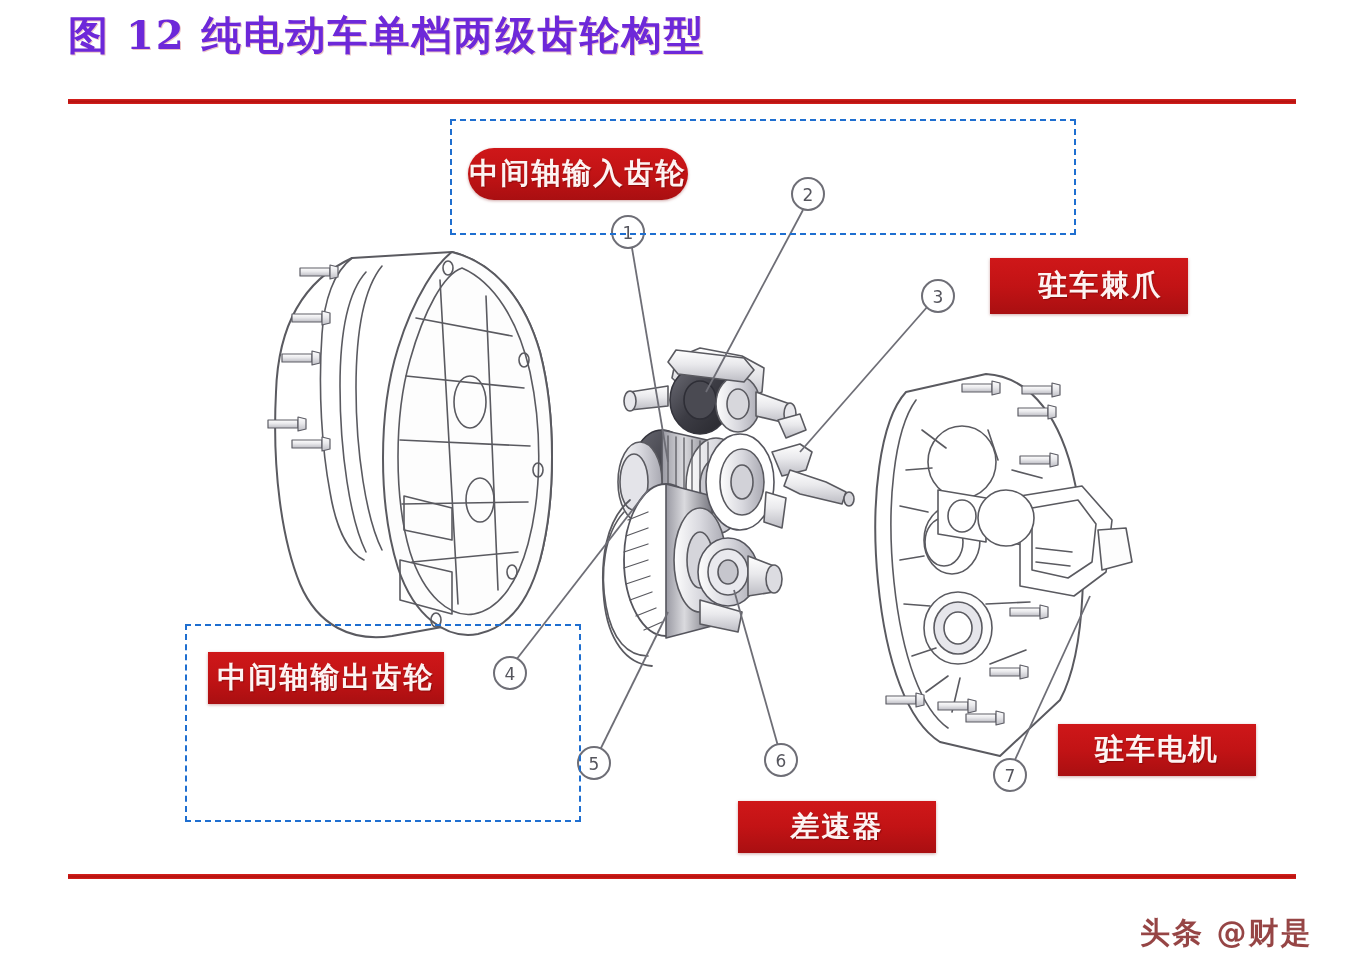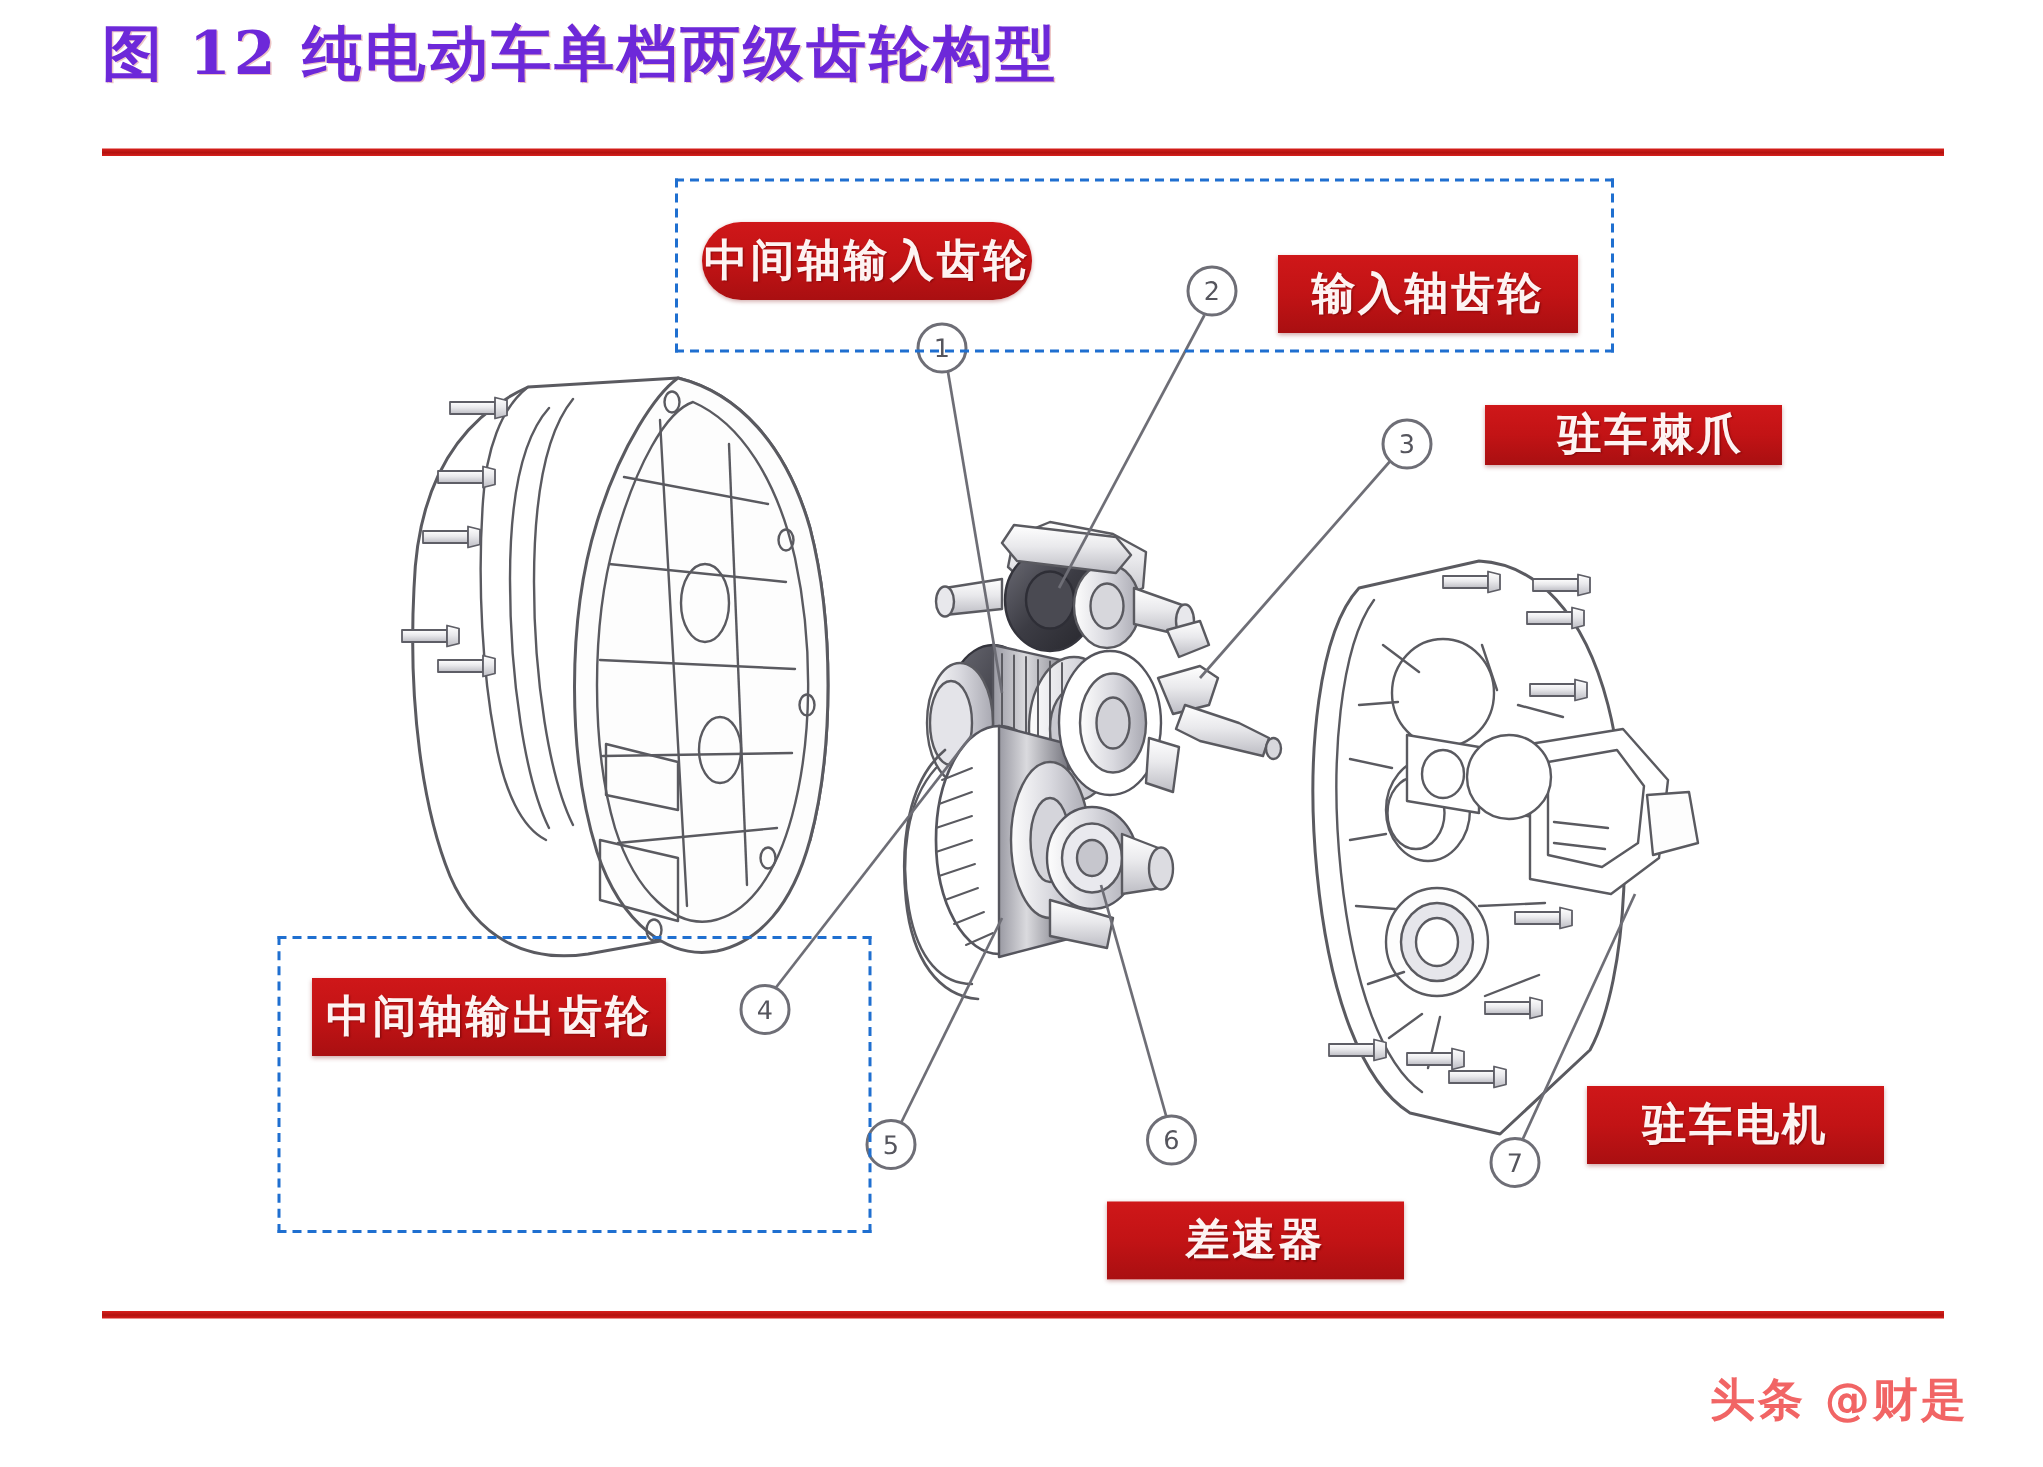--- a/index.html
+++ b/index.html
@@ -76,21 +76,21 @@
     align-items: center;
     justify-content: center;
     white-space: nowrap;
     box-shadow: 0 1px 3px rgba(120,10,10,0.35);
     text-shadow: 1px 1px 1px rgba(90,0,0,0.45);
     box-sizing: border-box;
   }
 
   #label-countershaft-input  { left: 468px; top: 148px; width: 220px; height: 52px; border-radius: 26px; }
   #label-input-shaft-gear    { left: 852px; top: 170px; width: 200px; height: 52px; }
-  #label-parking-pawl        { left: 990px; top: 270px; width: 198px; height: 40px; padding-left: 23px; }
+  #label-parking-pawl        { left: 990px; top: 258px; width: 198px; height: 56px; padding-left: 23px; }
   #label-countershaft-output { left: 208px; top: 652px; width: 236px; height: 52px; }
   #label-output-shaft-gear   { left: 332px; top: 755px; width: 214px; height: 52px; }
   #label-differential        { left: 738px; top: 789px; width: 198px; height: 52px; margin-top: 12px; }
   #label-parking-motor       { left: 1058px; top: 724px; width: 198px; height: 52px; }
 
   
   #callout-layer, #drawing-layer {
     position: absolute;
     left: 0; top: 0;
     width: 1362px;
@@ -101,21 +101,21 @@
   .dash-box, .red-label { z-index: 4; }
 
   
   .watermark {
     position: absolute;
     left: 1140px;
     top: 913px;
     font-family: "DejaVu Sans", "Liberation Sans", sans-serif;
     font-size: 30px;
     font-weight: 700;
-    color: #ef4444;
+    color: #7f1d1d;
     letter-spacing: 2px;
     opacity: 0.82;
     white-space: nowrap;
     z-index: 5;
   }
 </style>
 </head>
 <body>
 
 <div id="page">
@@ -385,21 +385,20 @@
         <text x="1010" y="776">7</text>
       </g>
     </g>
   </svg>
 
   <div class="dash-box" id="dash-box-input"></div>
   <div class="dash-box" id="dash-box-output"></div>
 
   <div class="red-label" id="label-countershaft-input">中间轴输入齿轮</div>
 
-  <div class="red-label" id="label-input-shaft-gear">输入轴齿轮</div>
 
   <div class="red-label" id="label-parking-pawl">驻车棘爪</div>
 
   <div class="red-label" id="label-countershaft-output">中间轴输出齿轮</div>
 
 
   <div class="red-label" id="label-differential">差速器</div>
 
   <div class="red-label" id="label-parking-motor">驻车电机</div>
 

